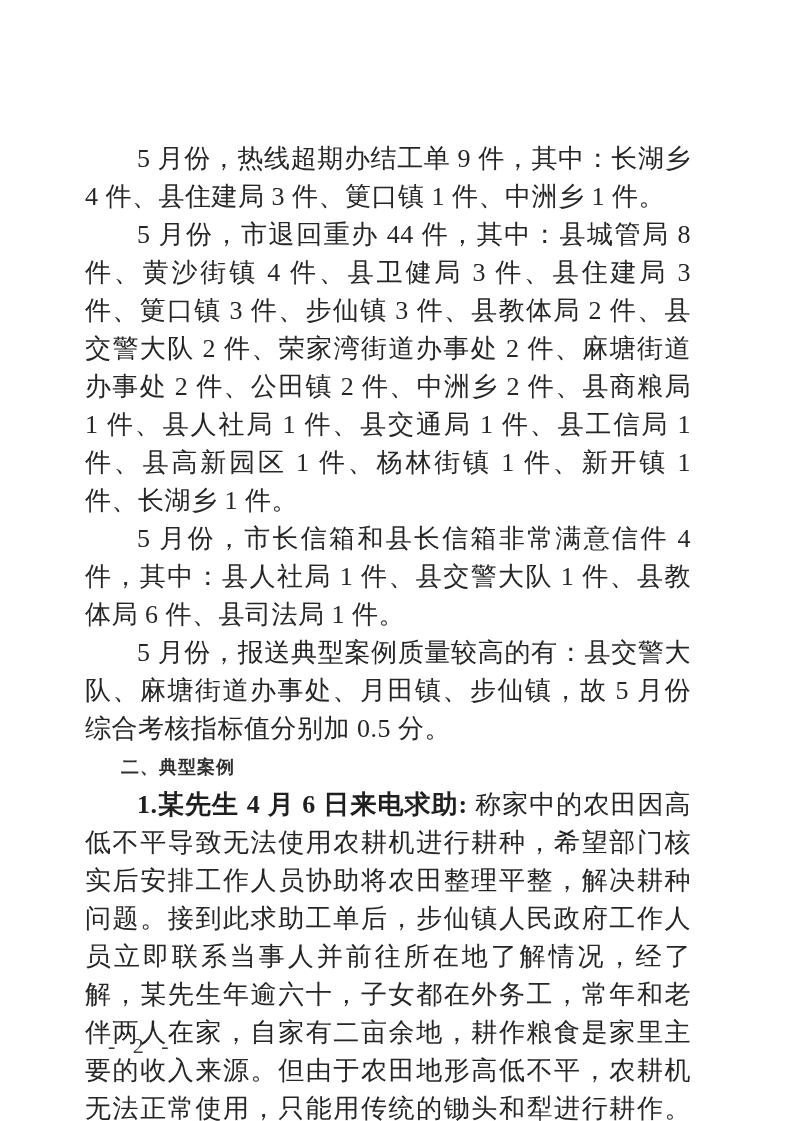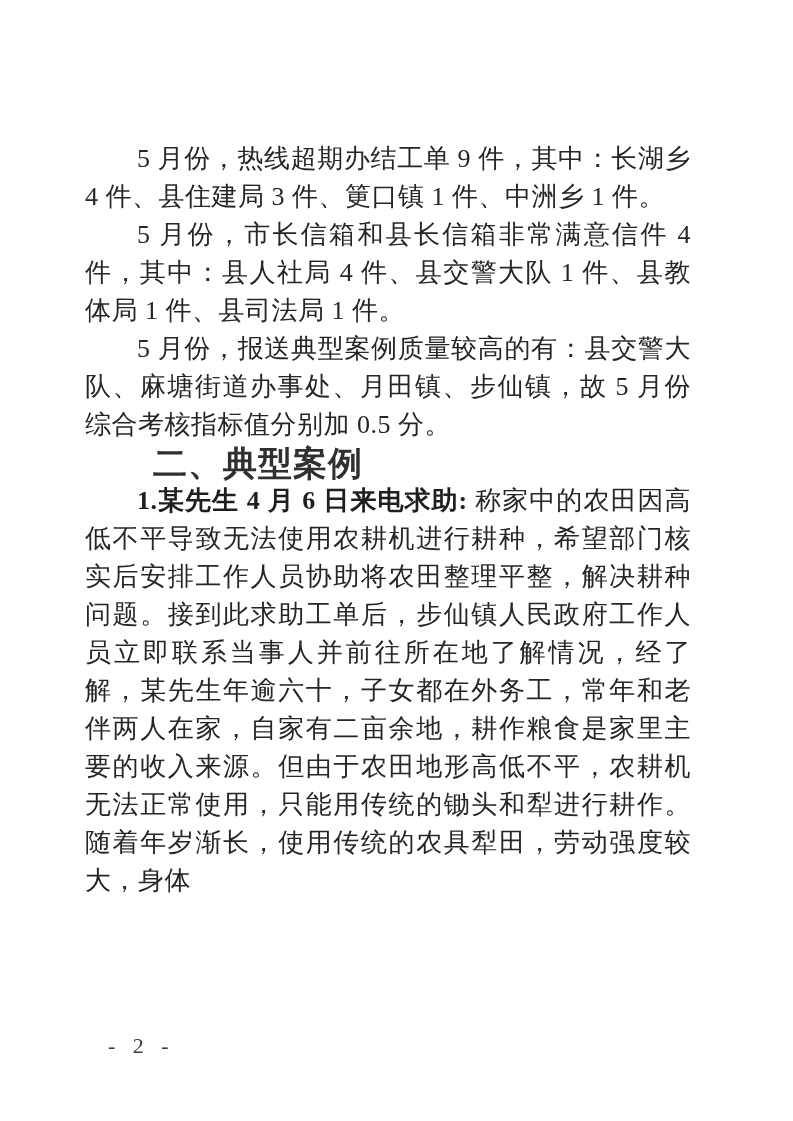--- a/index.html
+++ b/index.html
@@ -29,21 +29,21 @@
   }
   .para {
     margin: 0;
     padding: 0;
     text-indent: 2em;
   }
   .section-heading {
     margin: 0;
     padding: 0;
     text-indent: 2em;
-    font-size: 34px;
+    font-size: 18px;
     line-height: 38px;
     font-weight: 700;
     font-family: "Liberation Sans", "DejaVu Sans", sans-serif;
     color: #303030;
     letter-spacing: 1px;
   }
   .case-lead {
     font-weight: 700;
     color: #1f1f1f;
   }
@@ -57,19 +57,20 @@
     color: #3a3a3a;
     font-family: "Liberation Serif", "DejaVu Serif", serif;
   }
 </style>
 </head>
 <body>
 
 <div class="page">
   <div class="content">
     <p class="para">5 月份，热线超期办结工单 9 件，其中：长湖乡 4 件、县住建局 3 件、筻口镇 1 件、中洲乡 1 件。</p>
-    <p class="para">5 月份，市长信箱和县长信箱非常满意信件 4 件，其中：县人社局 4 件、县交警大队 1 件、县教体局 1 件、县司法局 1 件。</p>
+    <p class="para">5 月份，市退回重办 44 件，其中：县城管局 8 件、黄沙街镇 4 件、县卫健局 3 件、县住建局 3 件、筻口镇 3 件、步仙镇 3 件、县教体局 2 件、县交警大队 2 件、荣家湾街道办事处 2 件、麻塘街道办事处 2 件、公田镇 2 件、中洲乡 2 件、县商粮局 1 件、县人社局 1 件、县交通局 1 件、县工信局 1 件、县高新园区 1 件、杨林街镇 1 件、新开镇 1 件、长湖乡 1 件。</p>
+    <p class="para">5 月份，市长信箱和县长信箱非常满意信件 4 件，其中：县人社局 1 件、县交警大队 1 件、县教体局 6 件、县司法局 1 件。</p>
     <p class="para">5 月份，报送典型案例质量较高的有：县交警大队、麻塘街道办事处、月田镇、步仙镇，故 5 月份综合考核指标值分别加 0.5 分。</p>
     <h2 class="section-heading">二、典型案例</h2>
     <p class="para"><span class="case-lead">1.某先生 4 月 6 日来电求助: </span><span>称家中的农田因高低不平导致无法使用农耕机进行耕种，希望部门核实后安排工作人员协助将农田整理平整，解决耕种问题。接到此求助工单后，步仙镇人民政府工作人员立即联系当事人并前往所在地了解情况，经了解，某先生年逾六十，子女都在外务工，常年和老伴两人在家，自家有二亩余地，耕作粮食是家里主要的收入来源。但由于农田地形高低不平，农耕机无法正常使用，只能用传统的锄头和犁进行耕作。随着年岁渐长，使用传统的农具犁田，劳动强度较大，身体</span></p>
   </div>
   <div class="page-footer">- 2 -</div>
 </div>
 
 </body></html>

